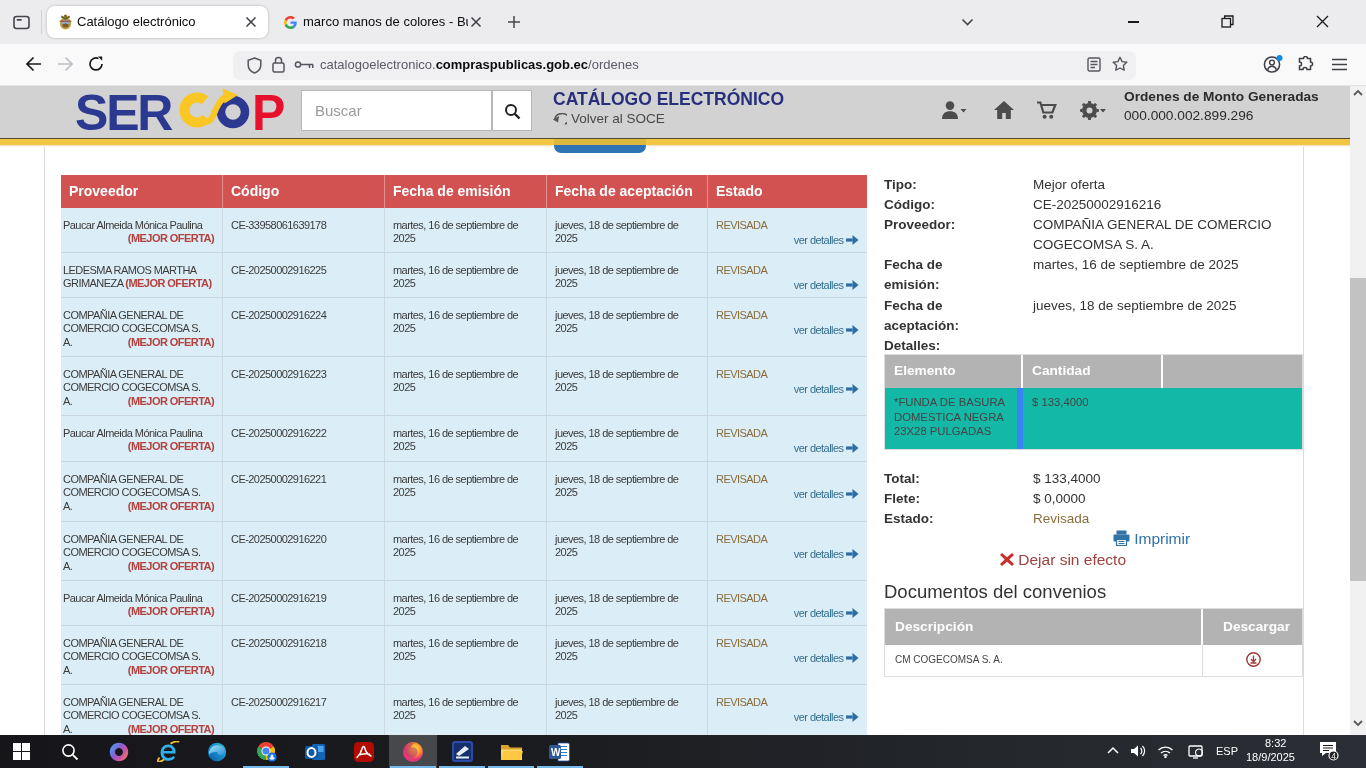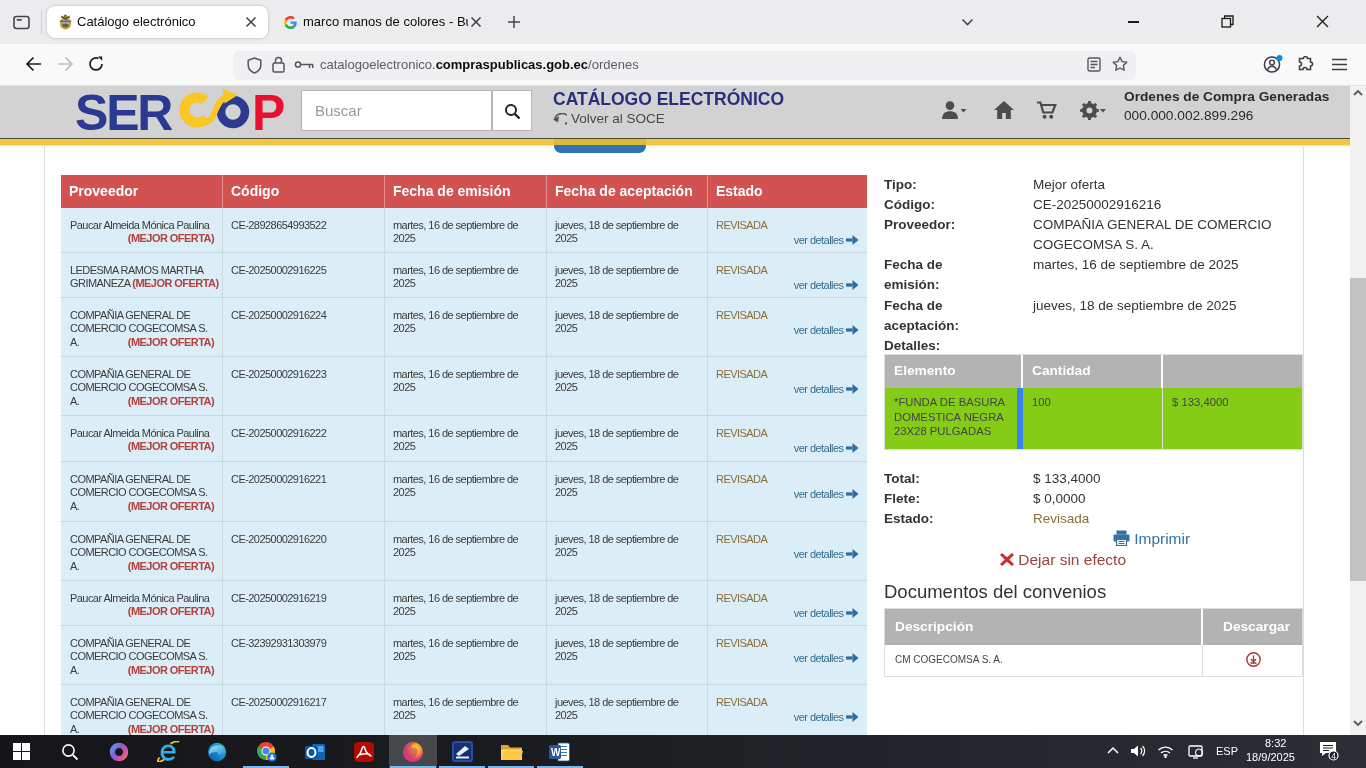--- a/index.html
+++ b/index.html
@@ -18,21 +18,21 @@
 #ybarfade{position:absolute;left:0;top:145px;width:553px;height:1.5px;background:linear-gradient(#efddaa,#fff);z-index:5}
 #ybarfade2{position:absolute;left:647px;top:145px;width:703px;height:1.5px;background:linear-gradient(#efddaa,#fff);z-index:5}
 #bluebtn{position:absolute;left:554px;top:139px;width:92px;height:14px;background:#2e74b5;border-radius:0 0 7px 7px;z-index:4}
 .vline{position:absolute;top:145px;height:590px;width:1px;background:#dcdcdc}
 
 #mtab{position:absolute;left:61px;top:175px;width:806px}
 .mh{display:flex;background:#d25251;height:33px}
 .mh div{color:#fff;font-weight:bold;font-size:14px;padding:7.5px 0 0 8px;border-right:1px solid #e38f8f}
 .mrow{display:flex;background:#dbedf6;border-bottom:1px solid #c9d6dd}
 .mrow div.c{font-size:11px;letter-spacing:-0.55px;color:#3b3b3b;line-height:13.3px;padding:11px 8px 0 8px;border-right:1px solid #ccd9e0}
-.mrow div.c1{padding-left:9px}
+.mrow div.c1{padding-left:2px}
 .c1{width:162px}.c2{width:162px}.c3{width:162px}.c4{width:161px}.c5{width:159px;border-right:none!important}
 .mo{color:#b4413e;font-weight:bold}
 .rev{color:#8a6d3b}
 .vd{text-align:right;color:#336e8e;margin-top:2px;padding-right:0px}
 
 .lab{font-weight:bold;color:#333}
 .rp{font-size:13.5px;color:#333;line-height:20.1px}
 .gth{background:#b3b3b3;color:#fff;font-weight:bold;font-size:13.7px}
 
 #taskbar{position:absolute;left:0;top:735px;width:1366px;height:33px;background:linear-gradient(90deg,#16161a 0%,#1b1c20 40%,#23262b 70%,#2b2f35 100%)}
@@ -163,21 +163,21 @@
     <circle cx="14.2" cy="15.8" r="2" fill="#4c4c4c"></circle>
   </svg>
 <svg class="abs" style="left:1080px;top:101px" width="26" height="19" viewBox="0 0 26 19">
 <g transform="translate(0,0)">
       <circle cx="9.5" cy="9.5" r="7.4" fill="#4c4c4c"></circle>
       <path d="M16.49 7.76 L18.91 8.18 L18.91 10.82 L16.49 11.24 Z M15.67 13.21 L17.09 15.22 L15.22 17.09 L13.21 15.67 Z M11.24 16.49 L10.82 18.91 L8.18 18.91 L7.76 16.49 Z M5.79 15.67 L3.78 17.09 L1.91 15.22 L3.33 13.21 Z M2.51 11.24 L0.09 10.82 L0.09 8.18 L2.51 7.76 Z M3.33 5.79 L1.91 3.78 L3.78 1.91 L5.79 3.33 Z M7.76 2.51 L8.18 0.09 L10.82 0.09 L11.24 2.51 Z M13.21 3.33 L15.22 1.91 L17.09 3.78 L15.67 5.79 Z" fill="#4c4c4c"></path>
       <circle cx="9.5" cy="9.5" r="3" fill="#d2d2d2"></circle>
     </g>
 <path d="M20 8 L26 8 L23 11.5 Z" fill="#4c4c4c"></path>
   </svg>
-<div class="abs" style="left:1124px;top:89px;font-size:13.7px;font-weight:bold;color:#2b2b2b">Ordenes de Compra Generadas</div>
+<div class="abs" style="left:1124px;top:89px;font-size:13.7px;font-weight:bold;color:#2b2b2b">Ordenes de Monto Generadas</div>
 <div class="abs" style="left:1124px;top:108px;font-size:13.7px;color:#2b2b2b">000.000.002.899.296</div>
 <div id="bluebtn"></div>
 <div id="darkline"></div>
 <div id="ybar"></div>
 <div id="ybarfade"></div>
 <div id="ybarfade2"></div>
 <div class="vline" style="left:44px"></div>
 <div class="vline" style="left:1303px"></div>
 <div id="mtab">
     <div class="mh">
@@ -185,21 +185,21 @@
       <div class="c2">Código</div>
       <div class="c3">Fecha de emisión</div>
       <div class="c4">Fecha de aceptación</div>
       <div class="c5">Estado</div>
     </div>
     <div class="mrow" style="height:45px">
       <div class="c c1">
         <div>Paucar Almeida Mónica Paulina</div>
         <div class="mo" style="text-align:right">(MEJOR OFERTA)</div>
       </div>
-      <div class="c c2">CE-28928654993522</div>
+      <div class="c c2">CE-33958061639178</div>
       <div class="c c3">martes, 16 de septiembre de<br>2025</div>
       <div class="c c4">jueves, 18 de septiembre de<br>2025</div>
       <div class="c c5">
         <div class="rev">REVISADA</div>
         <div class="vd">ver detalles <svg width="13" height="10" viewBox="0 0 13 10" style="display:inline-block;vertical-align:-1px">
             <rect x="0" y="3.4" width="6.5" height="3.2" fill="#2e6da4"></rect>
             <path d="M6.5 0 L12.5 5 L6.5 10 Z" fill="#2e6da4"></path>
           </svg></div>
       </div>
     </div>
@@ -333,21 +333,21 @@
     </div>
     <div class="mrow" style="height:59px">
       <div class="c c1">
         <div>COMPAÑIA GENERAL DE</div>
         <div>COMERCIO COGECOMSA S.</div>
         <div style="display:flex;justify-content:space-between">
           <span>A.</span>
           <span class="mo">(MEJOR OFERTA)</span>
         </div>
       </div>
-      <div class="c c2">CE-32392931303979</div>
+      <div class="c c2">CE-20250002916218</div>
       <div class="c c3">martes, 16 de septiembre de<br>2025</div>
       <div class="c c4">jueves, 18 de septiembre de<br>2025</div>
       <div class="c c5">
         <div class="rev">REVISADA</div>
         <div class="vd">ver detalles <svg width="13" height="10" viewBox="0 0 13 10" style="display:inline-block;vertical-align:-1px">
             <rect x="0" y="3.4" width="6.5" height="3.2" fill="#2e6da4"></rect>
             <path d="M6.5 0 L12.5 5 L6.5 10 Z" fill="#2e6da4"></path>
           </svg></div>
       </div>
     </div>
@@ -367,28 +367,27 @@
         <div class="rev">REVISADA</div>
         <div class="vd">ver detalles <svg width="13" height="10" viewBox="0 0 13 10" style="display:inline-block;vertical-align:-1px">
             <rect x="0" y="3.4" width="6.5" height="3.2" fill="#2e6da4"></rect>
             <path d="M6.5 0 L12.5 5 L6.5 10 Z" fill="#2e6da4"></path>
           </svg></div>
       </div>
     </div>
   </div>
 <div class="abs rp lab" style="left:884px;top:175px;width:145px">Tipo:<br>Código:<br>Proveedor:<br><br>Fecha de<br>emisión:<br>Fecha de<br>aceptación:<br>Detalles:</div>
 <div class="abs rp" style="left:1033px;top:175px;width:280px">Mejor oferta<br>CE-20250002916216<br>COMPAÑIA GENERAL DE COMERCIO<br>COGECOMSA S. A.<br>martes, 16 de septiembre de 2025<br><br>jueves, 18 de septiembre de 2025</div>
-<div class="abs" style="left:884px;top:354px;width:419px;border:1px solid #ddd;background:#84cc16">
+<div class="abs" style="left:884px;top:354px;width:419px;border:1px solid #ddd;background:#14b8a6">
 <div style="display:flex" class="gth">
       <div style="width:138px;padding:8px 0 0 9px;height:33px;border-right:2px solid #fff">Elemento</div>
       <div style="width:140px;padding:8px 0 0 9px;border-right:2px solid #fff">Cantidad</div>
     </div>
 <div style="display:flex;height:61px;font-size:11.3px;color:#444;line-height:14.5px">
 <div style="width:138px;padding:7px 8px 0 9px;border-right:6px solid #3b82f6">*FUNDA DE BASURA DOMESTICA NEGRA 23X28 PULGADAS</div>
-<div style="width:140px;padding:7px 0 0 9px;border-right:1px solid #ddd">100</div>
 <div style="flex:1;padding:7px 0 0 9px">$ 133,4000</div>
     </div>
   </div>
 <div class="abs rp lab" style="left:884px;top:469px">Total:<br>Flete:<br>Estado:</div>
 <div class="abs rp" style="left:1033px;top:469px">$ 133,4000<br>$ 0,0000<br><span style="color:#8a6d3b">Revisada</span></div>
 <div class="abs" style="left:1000px;top:530px;width:303px;text-align:center;font-size:15.5px;color:#3173a5"><svg style="display:inline-block;vertical-align:-2px" width="17" height="16" viewBox="0 0 17 16">
       <rect x="3.5" y="0.5" width="10" height="4" fill="#3173a5"></rect>
       <rect x="0.5" y="4.5" width="16" height="7" rx="1" fill="#3173a5"></rect>
       <rect x="3.5" y="9.5" width="10" height="6" fill="#fff" stroke="#3173a5" stroke-width="1.2"></rect>
       <path d="M5.5 11.5 H11.5 M5.5 13.5 H11.5" stroke="#3173a5" stroke-width="1"></path>

